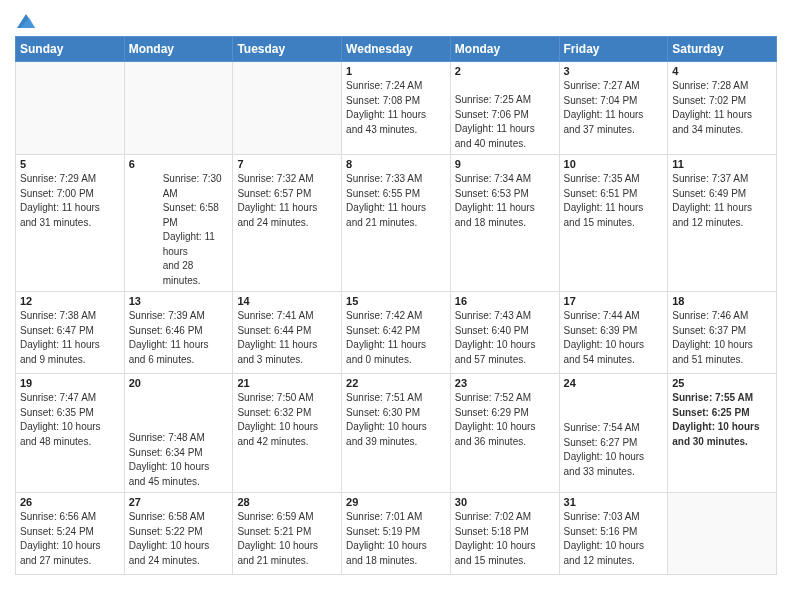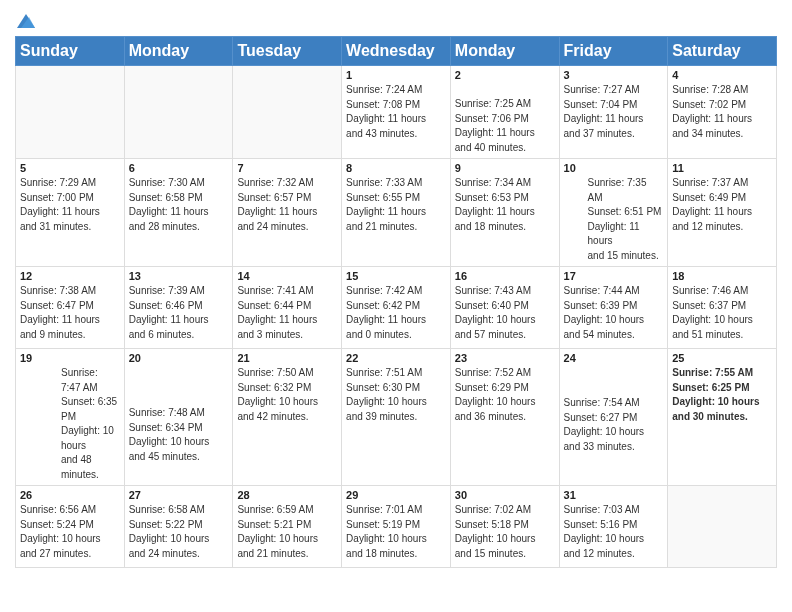--- a/index.html
+++ b/index.html
@@ -52,21 +52,21 @@
       color: #555;
     }
     .calendar {
       width: 100%;
       border-collapse: collapse;
       border: 1px solid #ccc;
     }
     .calendar th {
       background: #3d7fc1;
       color: #fff;
-      font-size: 16px;
+      font-size: 12px;
       font-weight: bold;
       padding: 5px 4px;
       text-align: left;
       border: 1px solid #5590cc;
     }
     .calendar td {
       width: calc(100% / 7);
       vertical-align: top;
       padding: 3px 4px;
       font-size: 9.5px;
@@ -163,21 +163,21 @@
         <tr>
           <td>
             <div class="day-number">5</div>
             <div class="day-info" style="white-space: pre-line;">Sunrise: 7:29 AM
 Sunset: 7:00 PM
 Daylight: 11 hours
 and 31 minutes.</div>
           </td>
           <td>
             <div class="day-number">6</div>
-            <div class="day-info" style="white-space: pre-line;">Sunrise: 7:30 AM
+            <div class="day-info" style="white-space: pre-line; margin-left: 34px;">Sunrise: 7:30 AM
 Sunset: 6:58 PM
 Daylight: 11 hours
 and 28 minutes.</div>
           </td>
           <td>
             <div class="day-number">7</div>
             <div class="day-info" style="white-space: pre-line;">Sunrise: 7:32 AM
 Sunset: 6:57 PM
 Daylight: 11 hours
 and 24 minutes.</div>
@@ -191,21 +191,21 @@
           </td>
           <td>
             <div class="day-number">9</div>
             <div class="day-info" style="white-space: pre-line;">Sunrise: 7:34 AM
 Sunset: 6:53 PM
 Daylight: 11 hours
 and 18 minutes.</div>
           </td>
           <td>
             <div class="day-number">10</div>
-            <div class="day-info" style="white-space: pre-line; margin-left: 24px;">Sunrise: 7:35 AM
+            <div class="day-info" style="white-space: pre-line;">Sunrise: 7:35 AM
 Sunset: 6:51 PM
 Daylight: 11 hours
 and 15 minutes.</div>
           </td>
           <td>
             <div class="day-number">11</div>
             <div class="day-info" style="white-space: pre-line;">Sunrise: 7:37 AM
 Sunset: 6:49 PM
 Daylight: 11 hours
 and 12 minutes.</div>
@@ -258,21 +258,21 @@
             <div class="day-number">18</div>
             <div class="day-info" style="white-space: pre-line;">Sunrise: 7:46 AM
 Sunset: 6:37 PM
 Daylight: 10 hours
 and 51 minutes.</div>
           </td>
         </tr>
         <tr>
           <td>
             <div class="day-number">19</div>
-            <div class="day-info" style="white-space: pre-line; margin-left: 41px;">Sunrise: 7:47 AM
+            <div class="day-info" style="white-space: pre-line;">Sunrise: 7:47 AM
 Sunset: 6:35 PM
 Daylight: 10 hours
 and 48 minutes.</div>
           </td>
           <td>
             <div class="day-number">20</div>
             <div class="day-info" style="white-space: pre-line; margin-top: 42px;">Sunrise: 7:48 AM
 Sunset: 6:34 PM
 Daylight: 10 hours
 and 45 minutes.</div>

